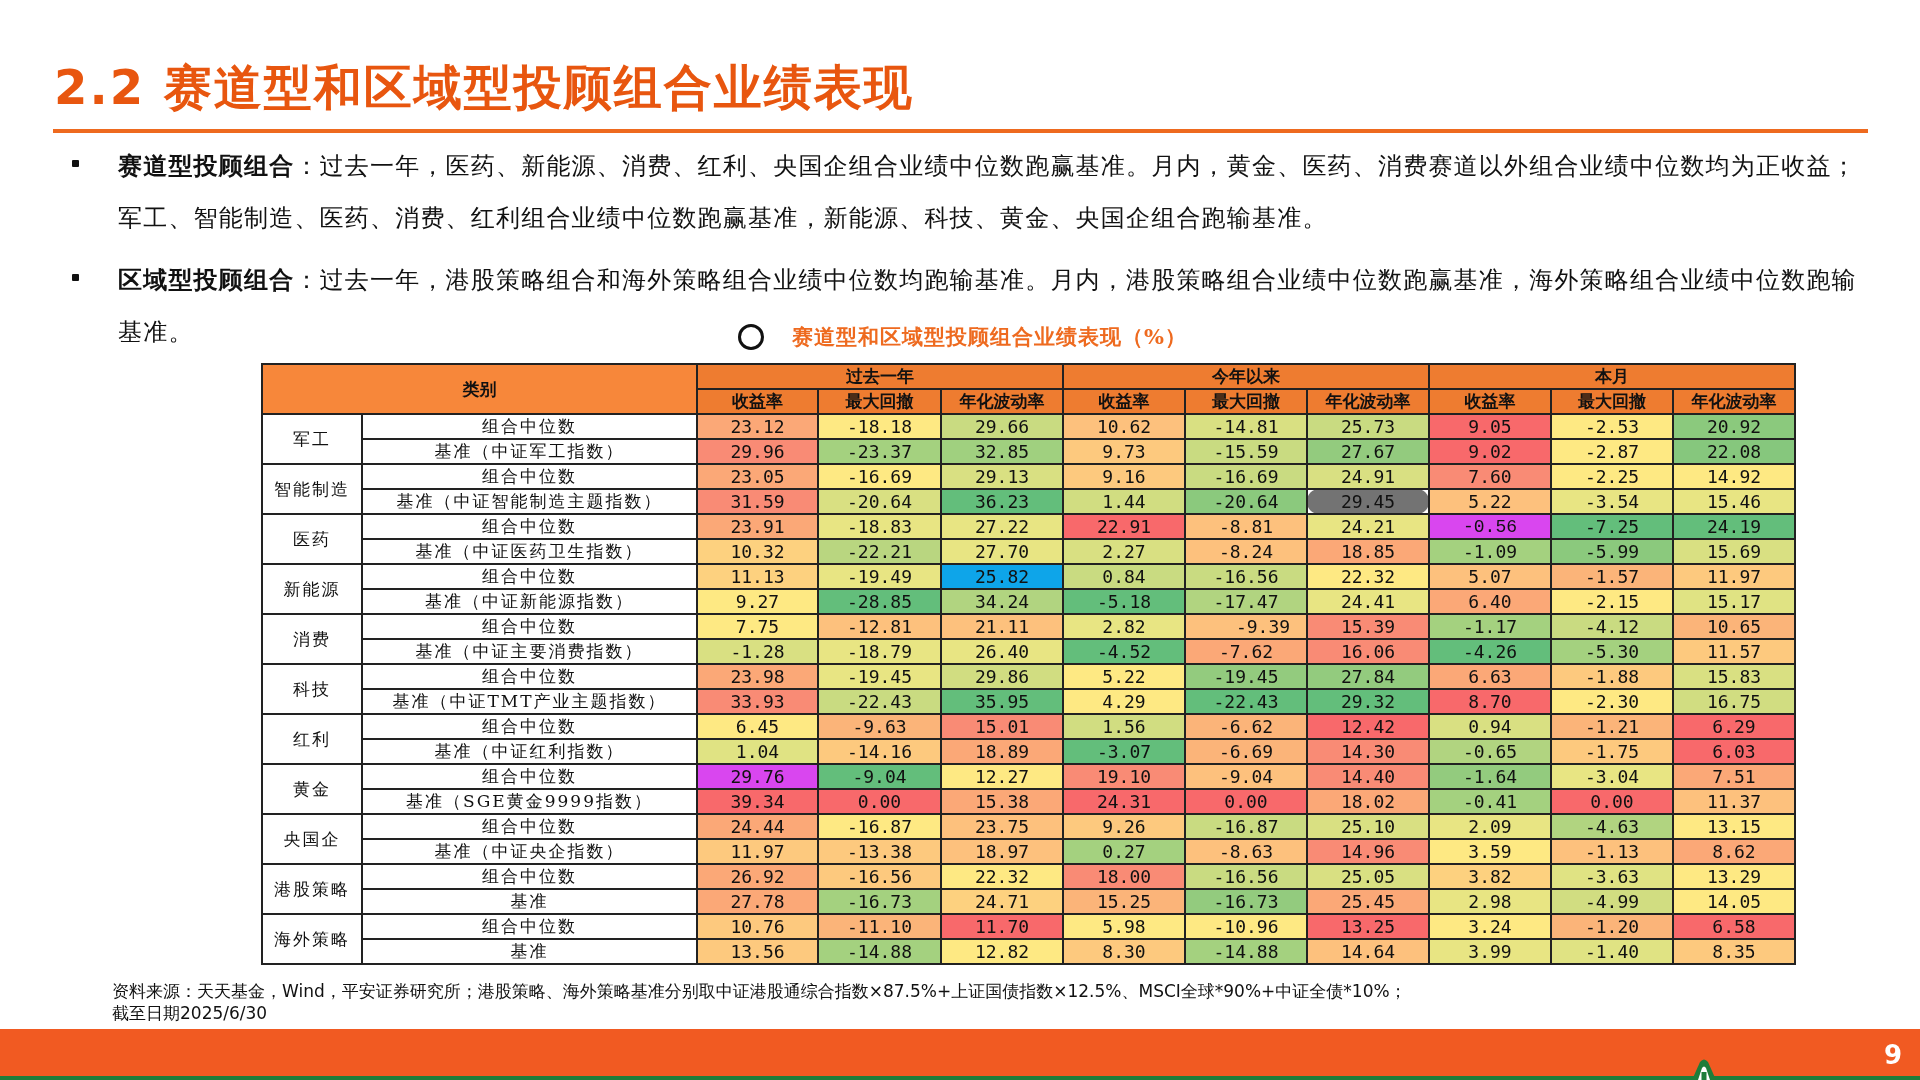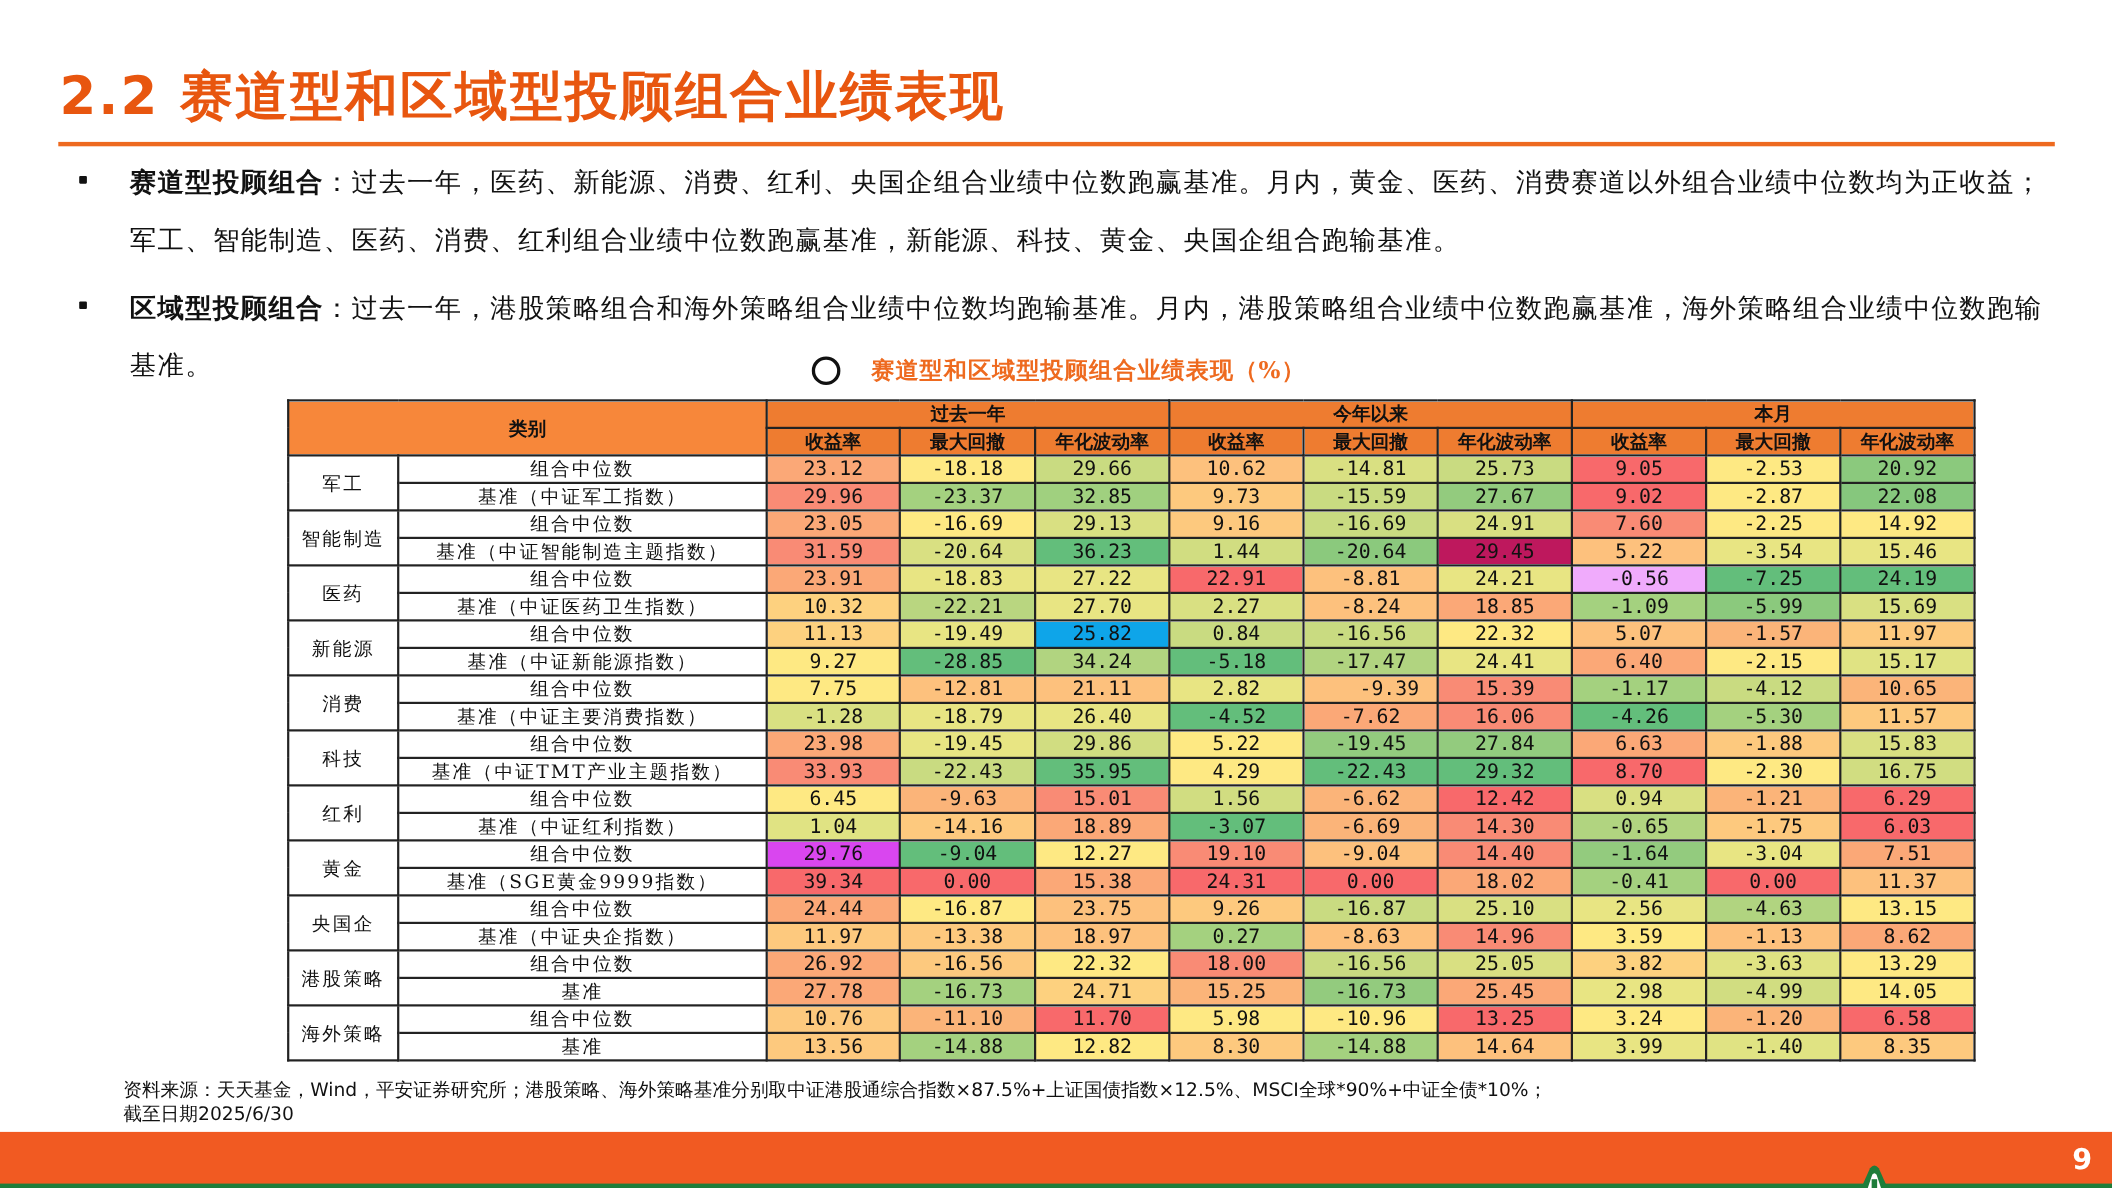--- a/index.html
+++ b/index.html
@@ -121,35 +121,35 @@
         <td style="background: rgb(254, 233, 131);">-2.25</td>
         <td style="background: rgb(254, 233, 131);">14.92</td>
       </tr>
       <tr>
         <td class="sub">基准（中证智能制造主题指数）</td>
         <td style="background: rgb(249, 139, 117);">31.59</td>
         <td style="background: rgb(217, 224, 130);">-20.64</td>
         <td style="background: rgb(99, 190, 123);">36.23</td>
         <td style="background: rgb(209, 221, 129);">1.44</td>
         <td style="background: rgb(139, 201, 125);">-20.64</td>
-        <td style="background: #be185d;">29.45</td>
+        <td style="background: #737373; border-radius: 12px;">29.45</td>
         <td style="background: rgb(253, 193, 125);">5.22</td>
         <td style="background: rgb(232, 229, 131);">-3.54</td>
         <td style="background: rgb(232, 229, 131);">15.46</td>
       </tr>
       <tr>
         <td class="cat" rowspan="2">医药</td>
         <td class="sub">组合中位数</td>
         <td style="background: rgb(251, 168, 119);">23.91</td>
         <td style="background: rgb(232, 229, 131);">-18.83</td>
         <td style="background: rgb(232, 229, 131);">27.22</td>
         <td style="background: rgb(248, 105, 107);">22.91</td>
         <td style="background: rgb(253, 193, 125);">-8.81</td>
         <td style="background: rgb(232, 229, 131);">24.21</td>
-        <td style="background: #f0abfc;">-0.56</td>
+        <td style="background: #d946ef; font-family: Liberation Mono, monospace;">-0.56</td>
         <td style="background: rgb(99, 190, 123);">-7.25</td>
         <td style="background: rgb(99, 190, 123);">24.19</td>
       </tr>
       <tr>
         <td class="sub">基准（中证医药卫生指数）</td>
         <td style="background: rgb(253, 209, 127);">10.32</td>
         <td style="background: rgb(185, 214, 128);">-22.21</td>
         <td style="background: rgb(232, 229, 131);">27.70</td>
         <td style="background: rgb(217, 224, 130);">2.27</td>
         <td style="background: rgb(253, 193, 125);">-8.24</td>
@@ -285,21 +285,21 @@
       </tr>
       <tr>
         <td class="cat" rowspan="2">央国企</td>
         <td class="sub">组合中位数</td>
         <td style="background: rgb(251, 168, 119);">24.44</td>
         <td style="background: rgb(254, 233, 131);">-16.87</td>
         <td style="background: rgb(253, 193, 125);">23.75</td>
         <td style="background: rgb(253, 201, 126);">9.26</td>
         <td style="background: rgb(201, 219, 129);">-16.87</td>
         <td style="background: rgb(217, 224, 130);">25.10</td>
-        <td style="background: rgb(232, 229, 131);">2.56</td>
+        <td style="background: rgb(232, 229, 131);">2.09</td>
         <td style="background: rgb(177, 212, 128);">-4.63</td>
         <td style="background: rgb(254, 233, 131);">13.15</td>
       </tr>
       <tr>
         <td class="sub">基准（中证央企指数）</td>
         <td style="background: rgb(253, 201, 126);">11.97</td>
         <td style="background: rgb(253, 201, 126);">-13.38</td>
         <td style="background: rgb(253, 193, 125);">18.97</td>
         <td style="background: rgb(164, 209, 127);">0.27</td>
         <td style="background: rgb(253, 193, 125);">-8.63</td>

